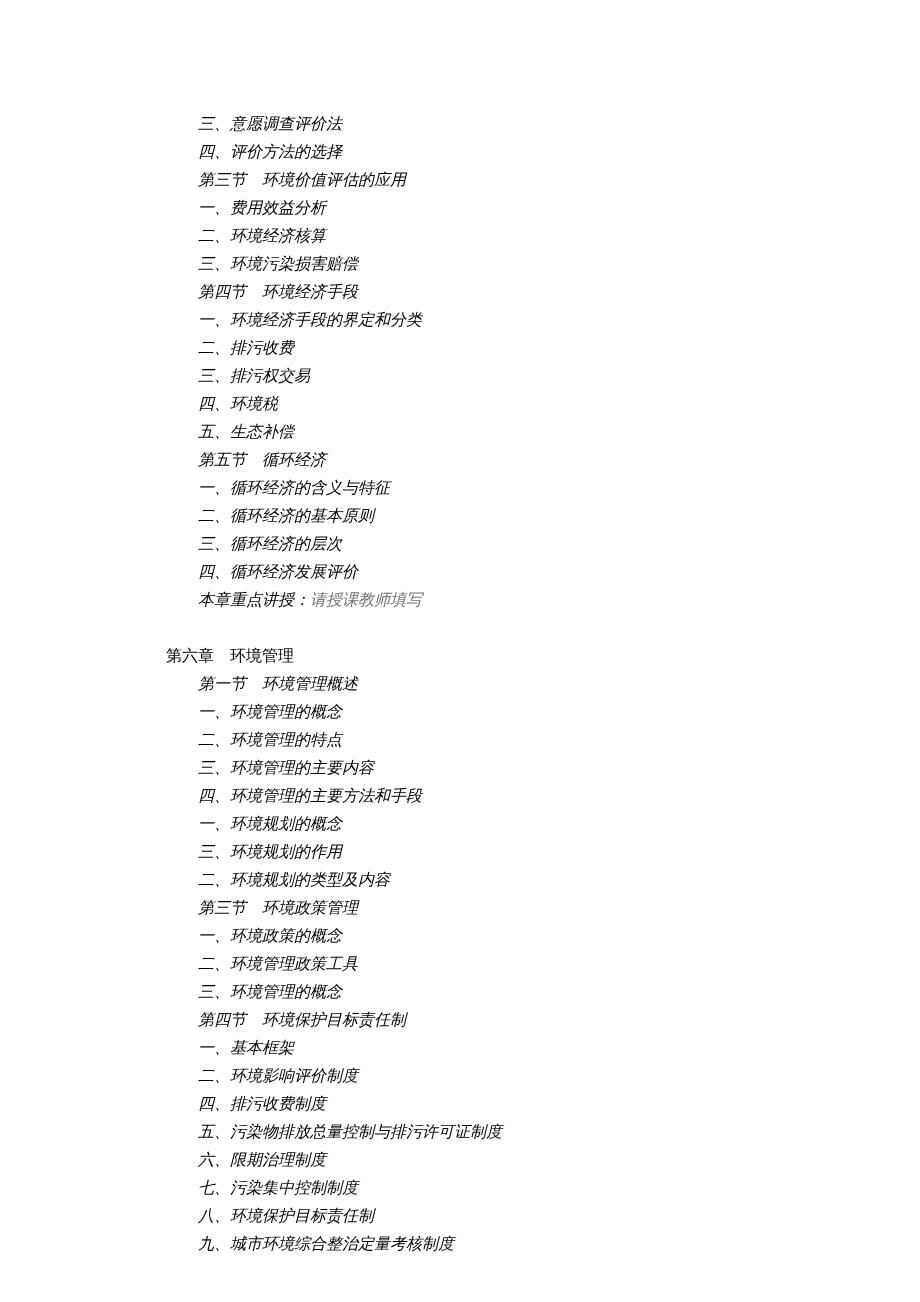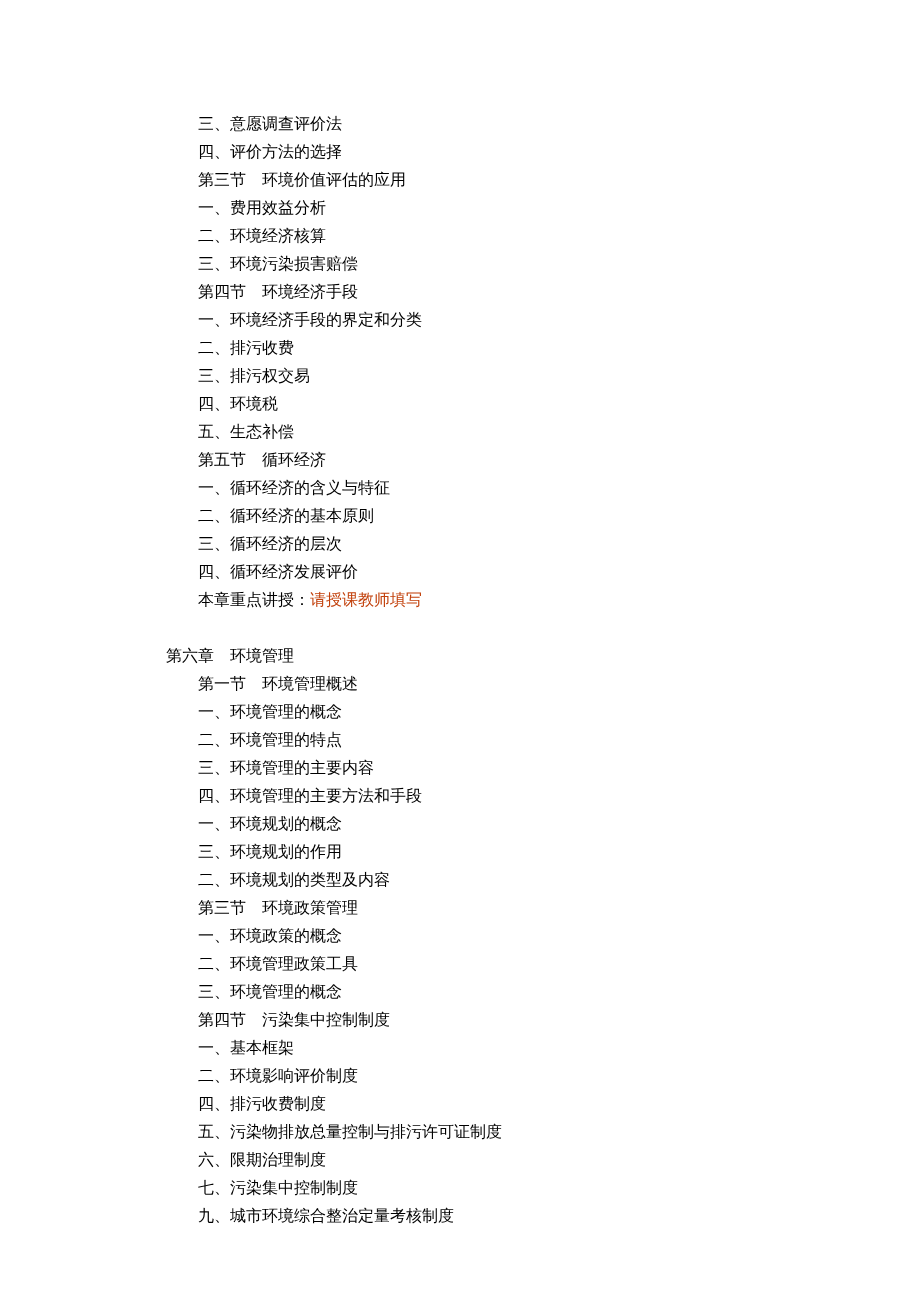--- a/index.html
+++ b/index.html
@@ -15,30 +15,31 @@
       font-size: 16px;
       line-height: 1.75;
       color: #000000;
       padding: 110px 0 0 0;
     }
     .content {
       padding-left: 166px;
     }
     .indent {
       padding-left: 32px;
+      font-style: italic;
     }
     .line {
       display: block;
     }
     .chapter {
       margin-top: 28px;
       margin-bottom: 0;
     }
     .red {
-      color: #c2410c;
+      color: #737373;
     }
     .section-title {
       letter-spacing: 0;
     }
   </style>
 </head>
 <body>
 
 <div class="content">
   <div class="indent">
@@ -70,24 +71,25 @@
       <span class="line">二、环境管理的特点</span>
       <span class="line">三、环境管理的主要内容</span>
       <span class="line">四、环境管理的主要方法和手段</span>
       <span class="line">一、环境规划的概念</span>
       <span class="line">三、环境规划的作用</span>
       <span class="line">二、环境规划的类型及内容</span>
       <span class="line section-title">第三节　环境政策管理</span>
       <span class="line">一、环境政策的概念</span>
       <span class="line">二、环境管理政策工具</span>
       <span class="line">三、环境管理的概念</span>
-      <span class="line section-title">第四节　污染集中控制制度</span>
+      <span class="line section-title">第四节　环境保护目标责任制</span>
       <span class="line">一、基本框架</span>
       <span class="line">二、环境影响评价制度</span>
       <span class="line">四、排污收费制度</span>
       <span class="line">五、污染物排放总量控制与排污许可证制度</span>
       <span class="line">六、限期治理制度</span>
       <span class="line">七、污染集中控制制度</span>
+      <span class="line">八、环境保护目标责任制</span>
       <span class="line">九、城市环境综合整治定量考核制度</span>
 
     </div>
   </div>
 </div>
 
 </body></html>

